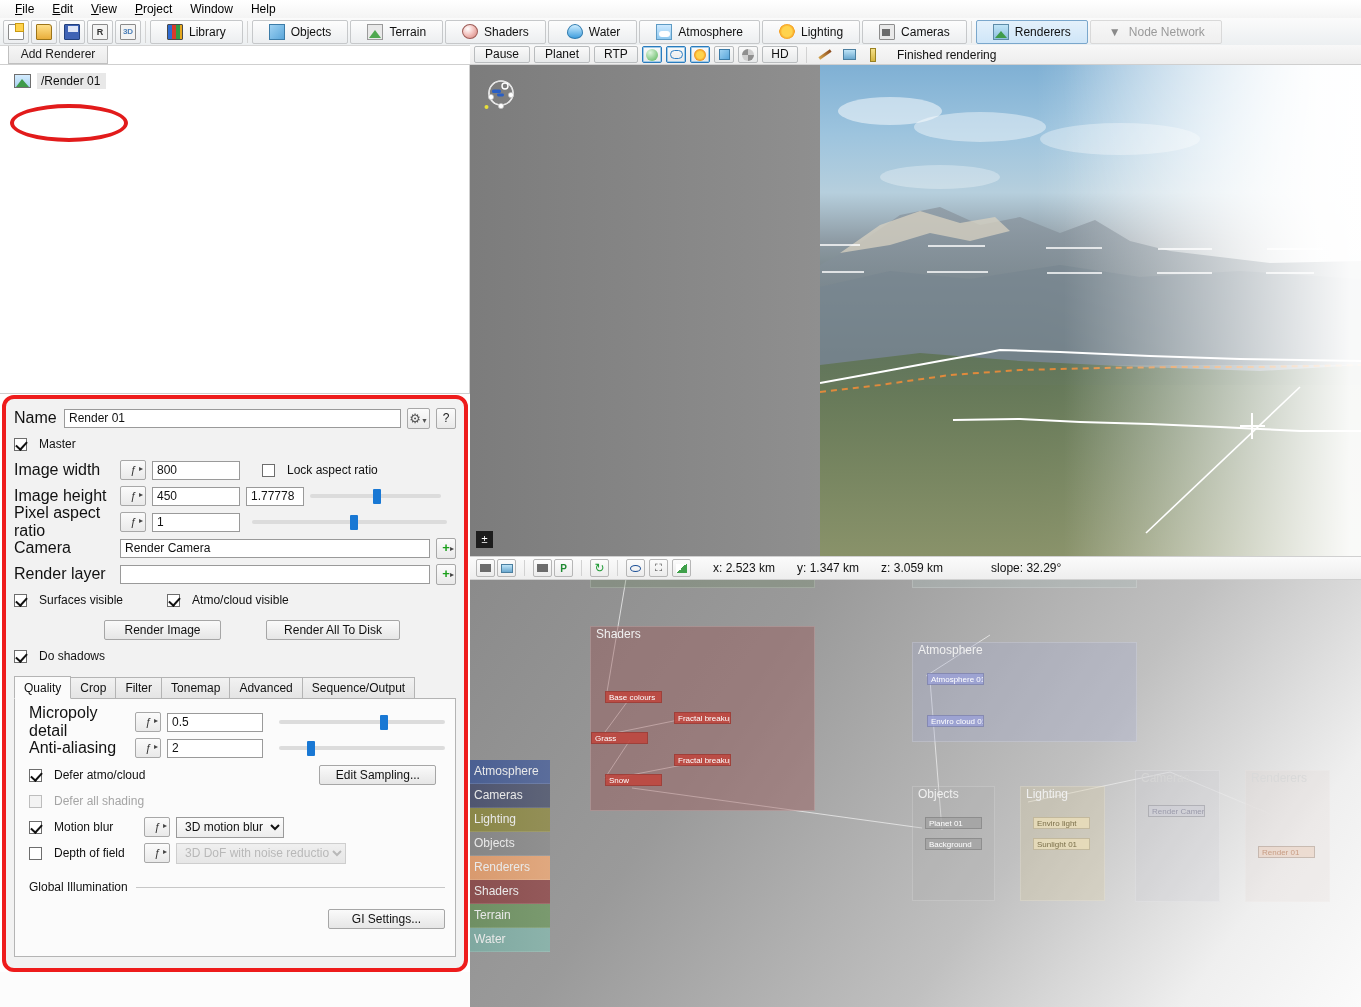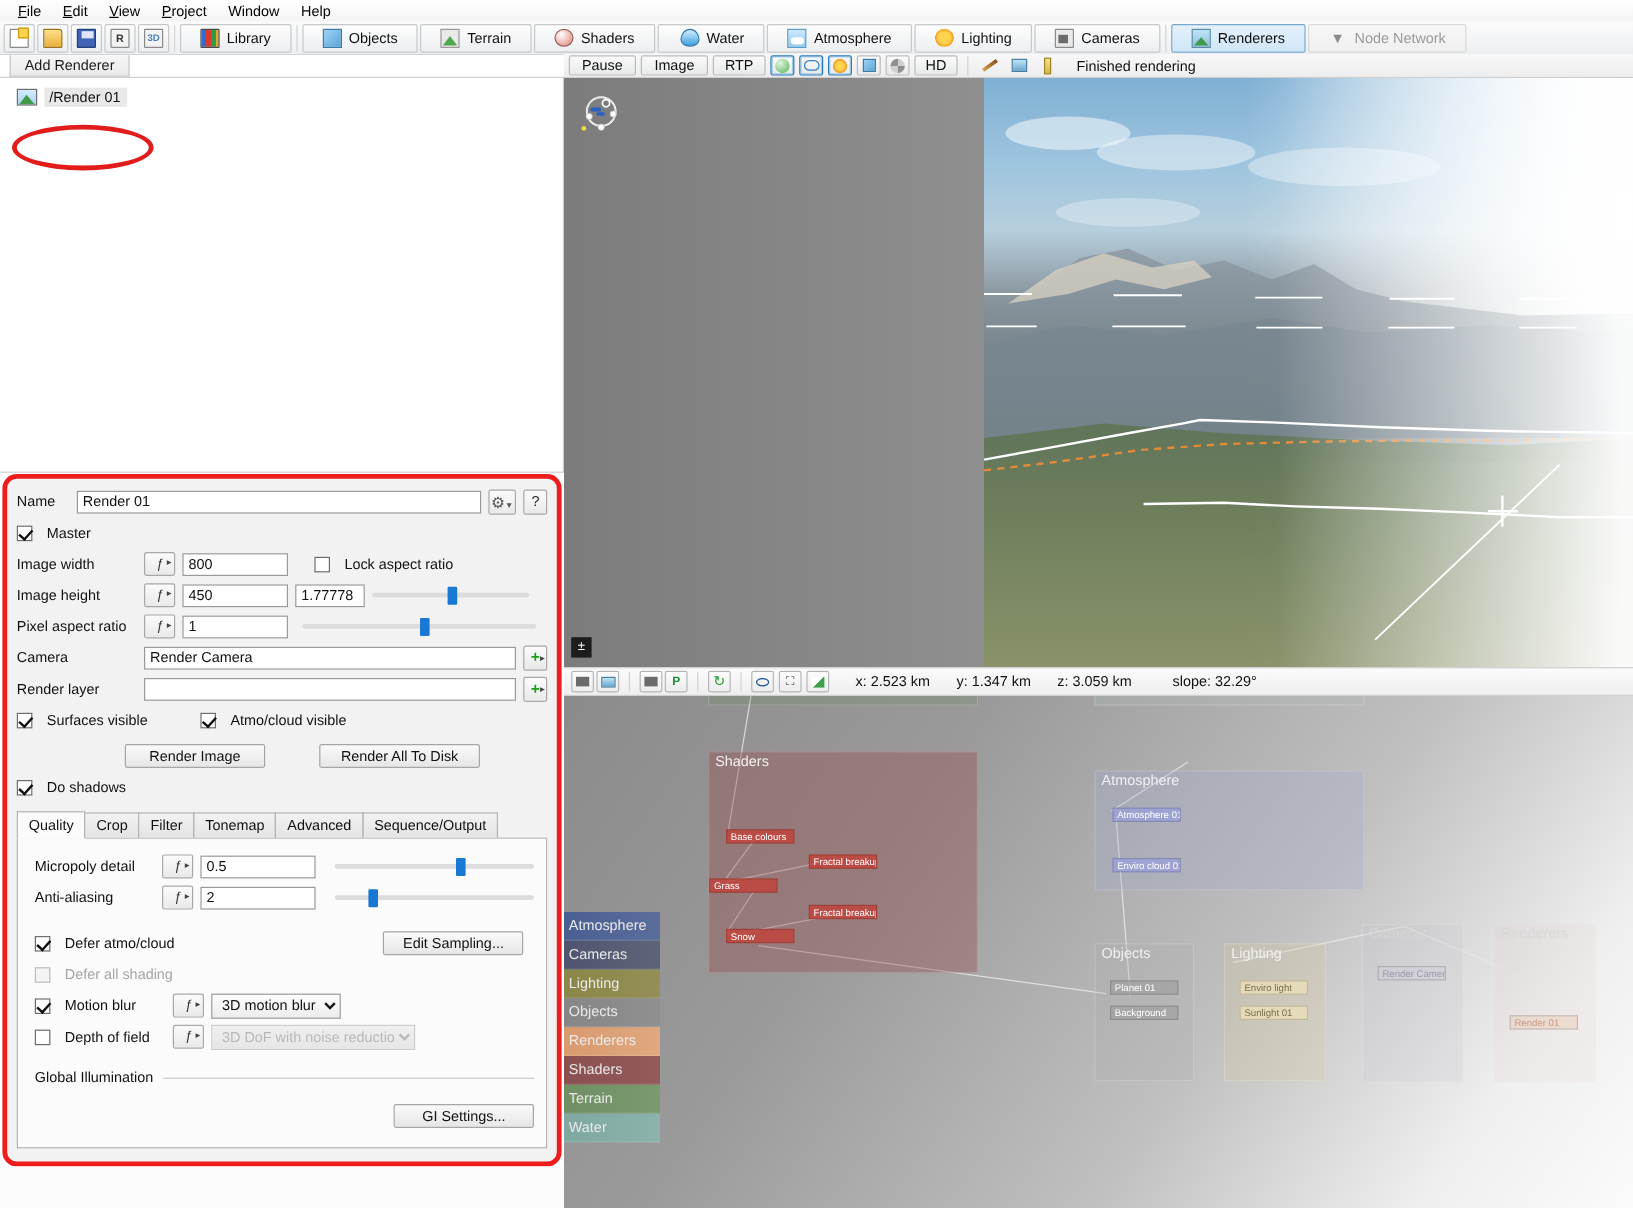--- a/index.html
+++ b/index.html
@@ -133,21 +133,21 @@
   }
 
   
   #settings {
     position: absolute; left: 2px; top: 349px; width: 466px; height: 577px;
     border: 4px solid #ee1c1c; border-radius: 12px;
     background: #f2f2f2;
     padding: 6px 8px 0 8px;
   }
   .row { display: flex; align-items: center; height: 26px; gap: 6px; }
-  .lab { font-size: 12px; color: #111; }
+  .lab { font-size: 16px; color: #111; }
   .lab.w100 { width: 100px; flex: 0 0 100px; }
 
   input.txt {
     height: 19px; border: 1px solid #9a9a9a; background: #fff;
     font-family: "Liberation Sans", sans-serif; font-size: 12px;
     padding: 0 4px; color: #111; outline: none;
   }
   .fx {
     width: 26px; height: 20px; border: 1px solid #a8a8a8; border-radius: 2px;
     background: linear-gradient(#fbfbfb,#e9e9e9);
@@ -371,21 +371,21 @@
         <span>Renderers</span>
       </div>
     <div class="tbtn disabled">
         <span class="ico ico-node">▼</span>
         <span>Node Network</span>
       </div>
   </div>
 
   <div id="renderbar">
     <div class="rbtn">Pause</div>
-    <div class="rbtn">Image</div>
+    <div class="rbtn">Planet</div>
     <div class="rbtn" style="min-width:44px">RTP</div>
     <div class="rbtn sq hl" style="display:flex;align-items:center;justify-content:center">
       <span style="width:12px;height:12px;border-radius:50%;background:radial-gradient(circle at 35% 30%,#dff5df,#56b356);display:inline-block"></span>
     </div>
     <div class="rbtn sq hl" style="display:flex;align-items:center;justify-content:center">
       <span style="width:13px;height:9px;border:1.5px solid #2f7fc4;border-radius:6px;display:inline-block"></span>
     </div>
     <div class="rbtn sq hl" style="display:flex;align-items:center;justify-content:center">
       <span style="width:12px;height:12px;border-radius:50%;background:radial-gradient(circle,#ffd34d 40%,#ef8c15 72%,rgba(0,0,0,0) 74%);display:inline-block"></span>
     </div>
@@ -520,21 +520,21 @@
         <div class="row">
           <span class="lab w100">Anti-aliasing</span>
           <div class="fx">ƒ</div>
           <input class="txt" style="width: 96px;" value="2">
           <div class="slider" style="width:184px;margin-left:10px">
             <div class="track"></div>
             <div class="knob" style="left:17%"></div>
           </div>
         </div>
 
-        <div class="row" style="margin-top:12px">
+        <div class="row" style="margin-top:1px">
           <span class="chk on"></span>
           <span class="chklabel">Defer atmo/cloud</span>
           <div class="bigbtn" style="width:117px;margin-left:168px">Edit Sampling...</div>
         </div>
 
         <div class="row">
           <span class="chk dis"></span>
           <span class="chklabel dis">Defer all shading</span>
         </div>
 
@@ -675,21 +675,21 @@
     </div>
     <div class="sbtn" style="display:flex;align-items:center;justify-content:center;font-size:10px;color:#333">
       <span>⛶</span>
     </div>
     <div class="sbtn" style="display:flex;align-items:center;justify-content:center">
       <span style="width:11px;height:9px;background:linear-gradient(135deg,#ffffff 50%,#3fa04a 50%);display:inline-block"></span>
     </div>
     <div class="coord">x: 2.523 km</div>
     <div class="coord">y: 1.347 km</div>
     <div class="coord">z: 3.059 km</div>
-    <div class="coord" style="margin-left:30px">slope: 32.29°</div>
+    <div class="coord" style="margin-left:44px">slope: 32.29°</div>
   </div>
 
   <div id="nodenet">
 
     <svg width="891" height="427" style="position:absolute;left:0;top:0">
       <g stroke="#e8e8e8" stroke-width="1" fill="none" opacity="0.85">
         <line x1="160" y1="-25" x2="137" y2="112"></line>
         <line x1="160" y1="118" x2="135" y2="152"></line>
         <line x1="135" y1="155" x2="228" y2="136"></line>
         <line x1="160" y1="160" x2="135" y2="198"></line>

